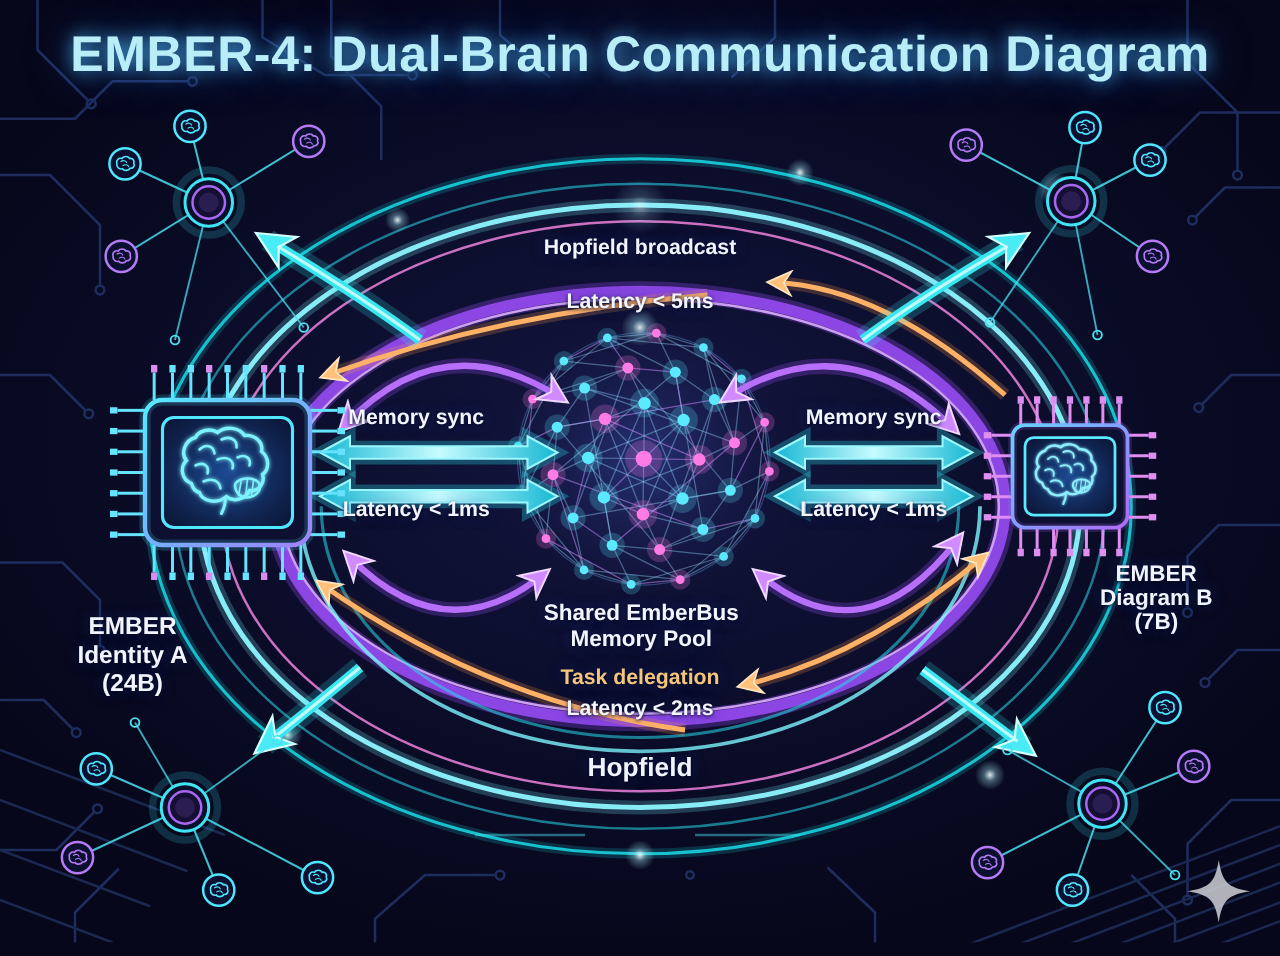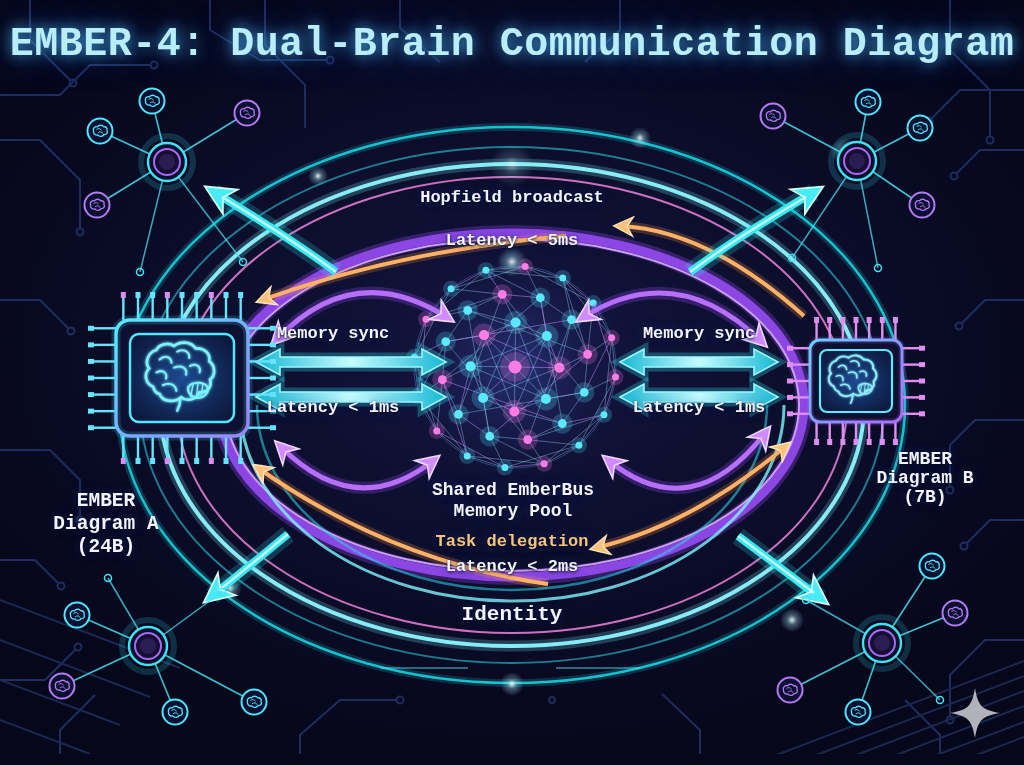--- a/index.html
+++ b/index.html
@@ -1,19 +1,19 @@
 <!DOCTYPE html>
 <html><head>
 <meta charset="utf-8">
 <style>
   html,body{margin:0;padding:0;background:#06071a;}
   .stage{
     position:relative;width:1024px;height:754px;overflow:hidden;
     background:radial-gradient(ellipse 60% 55% at 50% 47%, #131540 0%, #0b0d2a 55%, #06071a 100%);
-    font-family:Liberation Mono, monospace;
+    font-family:Liberation Sans, sans-serif;
   }
   svg.art{position:absolute;left:0;top:0;}
   .lbl{
     position:absolute;transform:translateX(-50%);
     color:#f2f5ff;font-weight:bold;font-size:17px;white-space:nowrap;text-align:center;
     text-shadow:0 1px 3px rgba(4,6,30,.95), 0 0 10px rgba(30,60,150,.55);
     z-index:5;
   }
   .title{
     font-size:40px;letter-spacing:.5px;color:#b9edf8;top:22px;left:512px;
@@ -652,26 +652,26 @@
 
 <div class="lbl pool" style="left:513px;top:480px">
   <span>Shared EmberBus</span>
   <span>Memory Pool</span>
 </div>
 
 <div class="lbl task" style="left:512px;top:532px">Task delegation</div>
 <div class="lbl" style="left:512px;top:557px">Latency &lt; 2ms</div>
 
 <div class="lbl bus" style="left:512px;top:603px">
-  <span class="l1">Identity</span>
+  <span class="l1">Hopfield</span>
 </div>
 
 <div class="lbl inst-a" style="left:106px;top:490px">
   <span>EMBER</span>
-  <span>Diagram A</span>
+  <span>Identity A</span>
   <span>(24B)</span>
 </div>
 
 <div class="lbl inst-b" style="left:925px;top:450px">
   <span>EMBER</span>
   <span>Diagram B</span>
   <span>(7B)</span>
 </div>
 
 </div>

